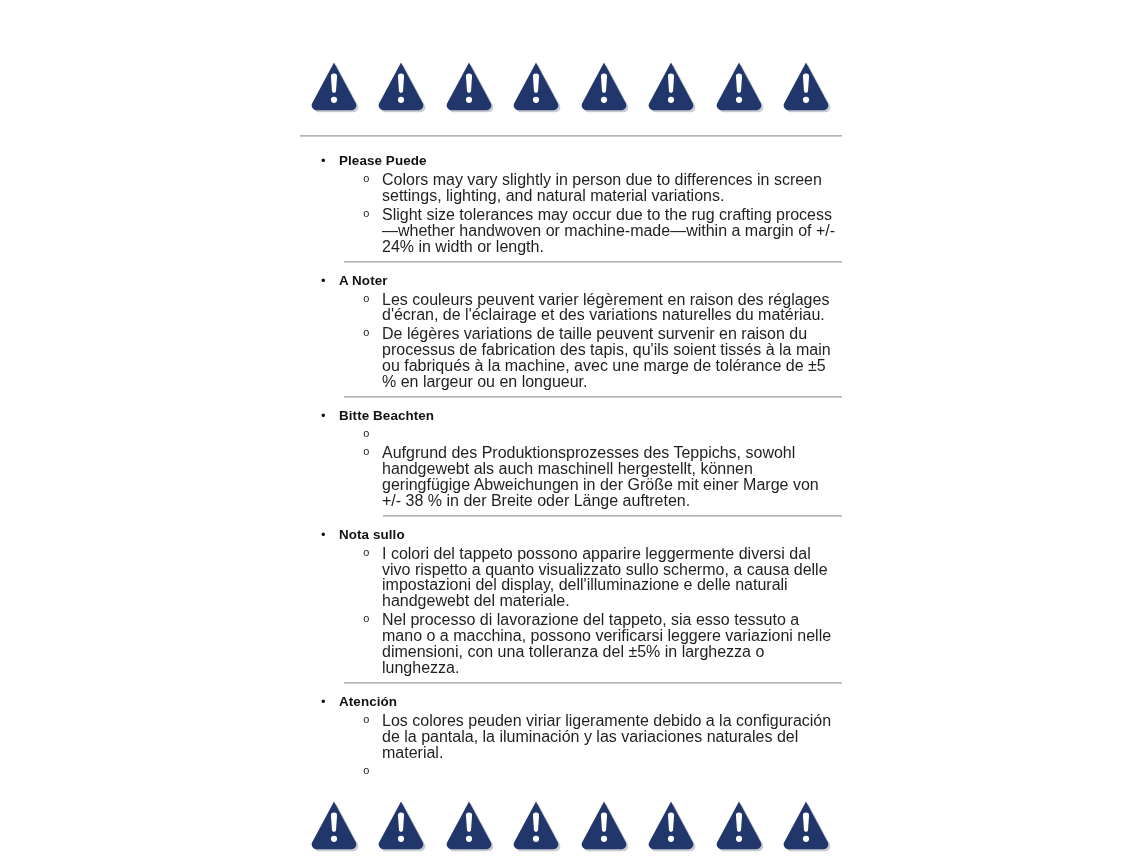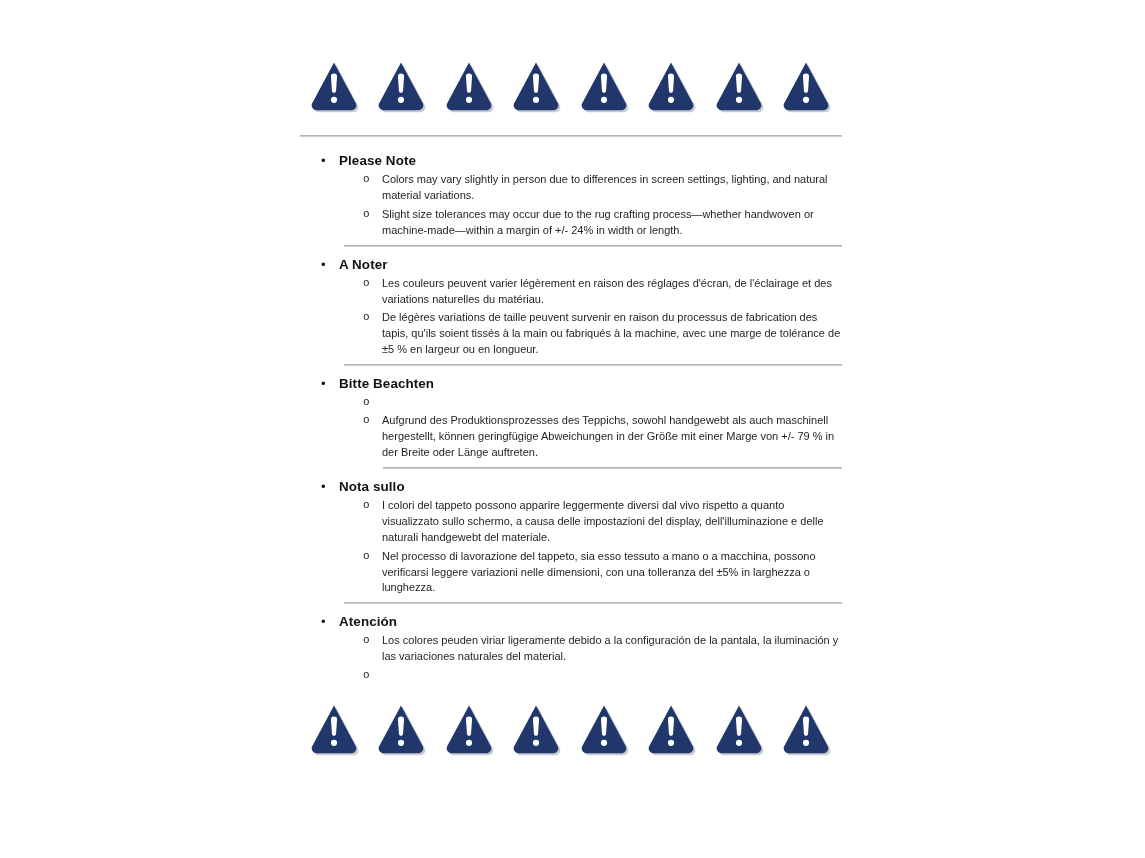--- a/index.html
+++ b/index.html
@@ -54,21 +54,21 @@
   .sub-item { display: flex; margin-top: 3px; }
   .o-mark {
     display: inline-block;
     width: 19px; margin-left: 63px;
     font-size: 11px; line-height: 15px; color: #222;
     flex: 0 0 auto;
     font-family: "Liberation Mono", monospace;
   }
   .note-text {
     flex: 1;
-    font-size: 11px;
+    font-size: 16px;
     line-height: 15.9px;
     color: #1f1f1f;
     padding-right: 1px;
   }
 </style>
 </head>
 <body>
 
 <div class="page-column">
 
@@ -138,21 +138,21 @@
   </span>
 </div>
 
   <div class="divider top-rule"></div>
 
   <div class="sections">
 
     <section class="section">
       <div class="heading-row">
         <span class="bullet-dot">•</span>
-        <h2 class="section-heading">Please Note</h2>
+        <h2 class="section-heading">Please Puede</h2>
       </div>
       <div class="sub-item">
         <span class="o-mark">o</span>
         <p class="note-text">Colors may vary slightly in person due to differences in screen settings, lighting, and natural material variations.</p>
       </div>
       <div class="sub-item">
         <span class="o-mark">o</span>
         <p class="note-text">Slight size tolerances may occur due to the rug crafting process—whether handwoven or machine-made—within a margin of +/- 24% in width or length.</p>
       </div>
       <div class="divider"></div>
@@ -177,21 +177,21 @@
     <section class="section">
       <div class="heading-row">
         <span class="bullet-dot">•</span>
         <h2 class="section-heading">Bitte Beachten</h2>
       </div>
       <div class="sub-item">
         <span class="o-mark">o</span>
       </div>
       <div class="sub-item">
         <span class="o-mark">o</span>
-        <p class="note-text">Aufgrund des Produktionsprozesses des Teppichs, sowohl handgewebt als auch maschinell hergestellt, können geringfügige Abweichungen in der Größe mit einer Marge von +/- 79 % in der Breite oder Länge auftreten.</p>
+        <p class="note-text">Aufgrund des Produktionsprozesses des Teppichs, sowohl handgewebt als auch maschinell hergestellt, können geringfügige Abweichungen in der Größe mit einer Marge von +/- 38 % in der Breite oder Länge auftreten.</p>
       </div>
       <div class="divider indent-lg"></div>
     </section>
 
     <section class="section">
       <div class="heading-row">
         <span class="bullet-dot">•</span>
         <h2 class="section-heading">Nota sullo</h2>
       </div>
       <div class="sub-item">

